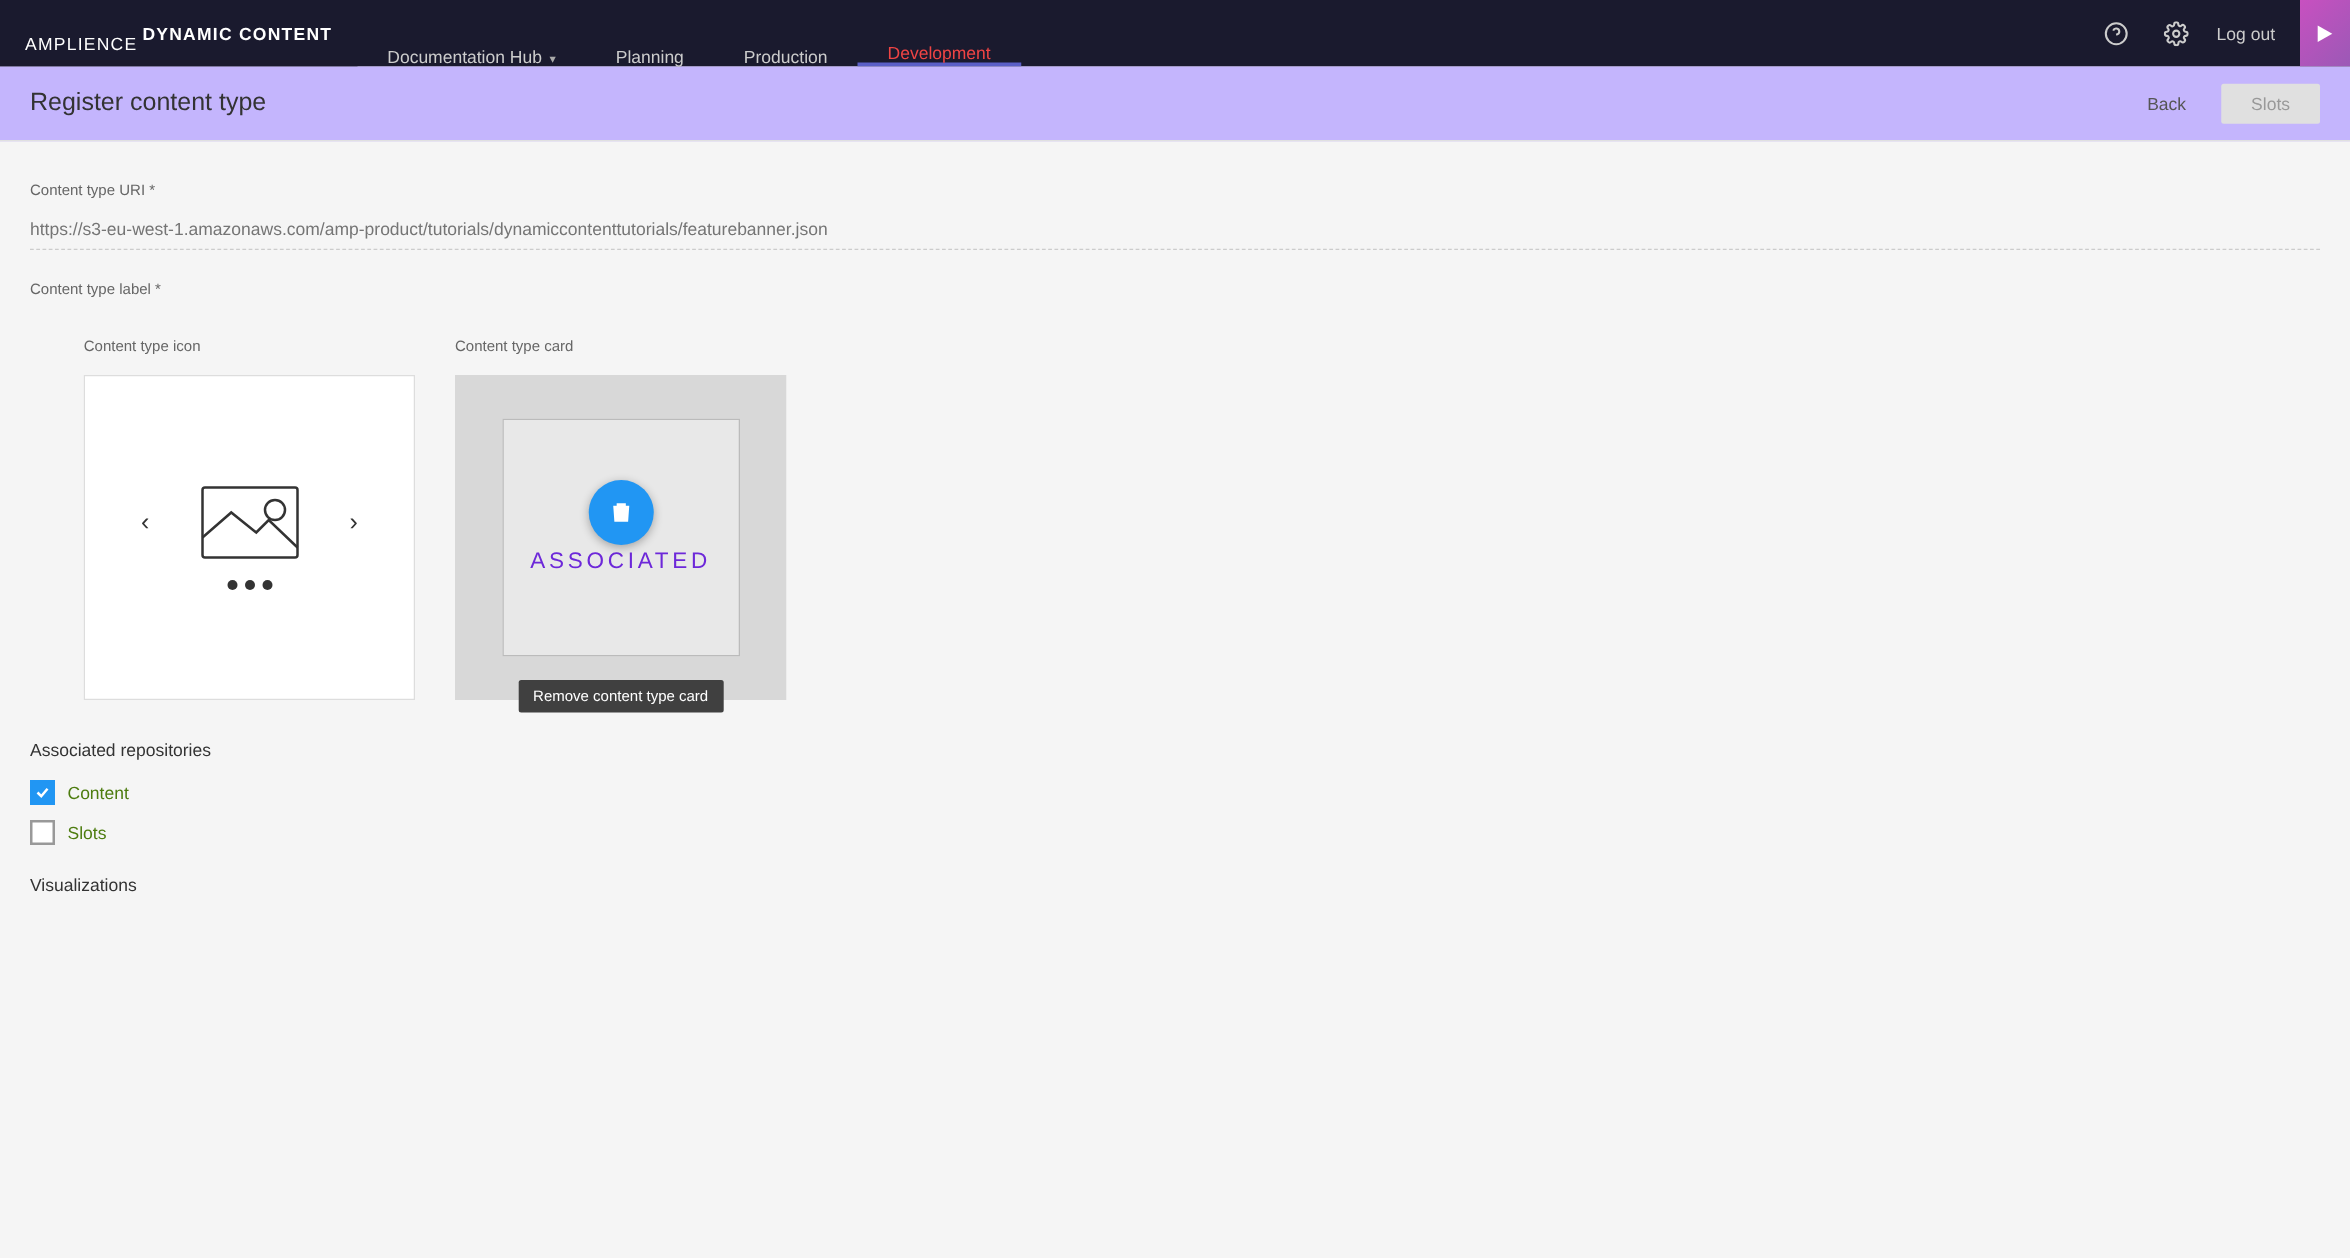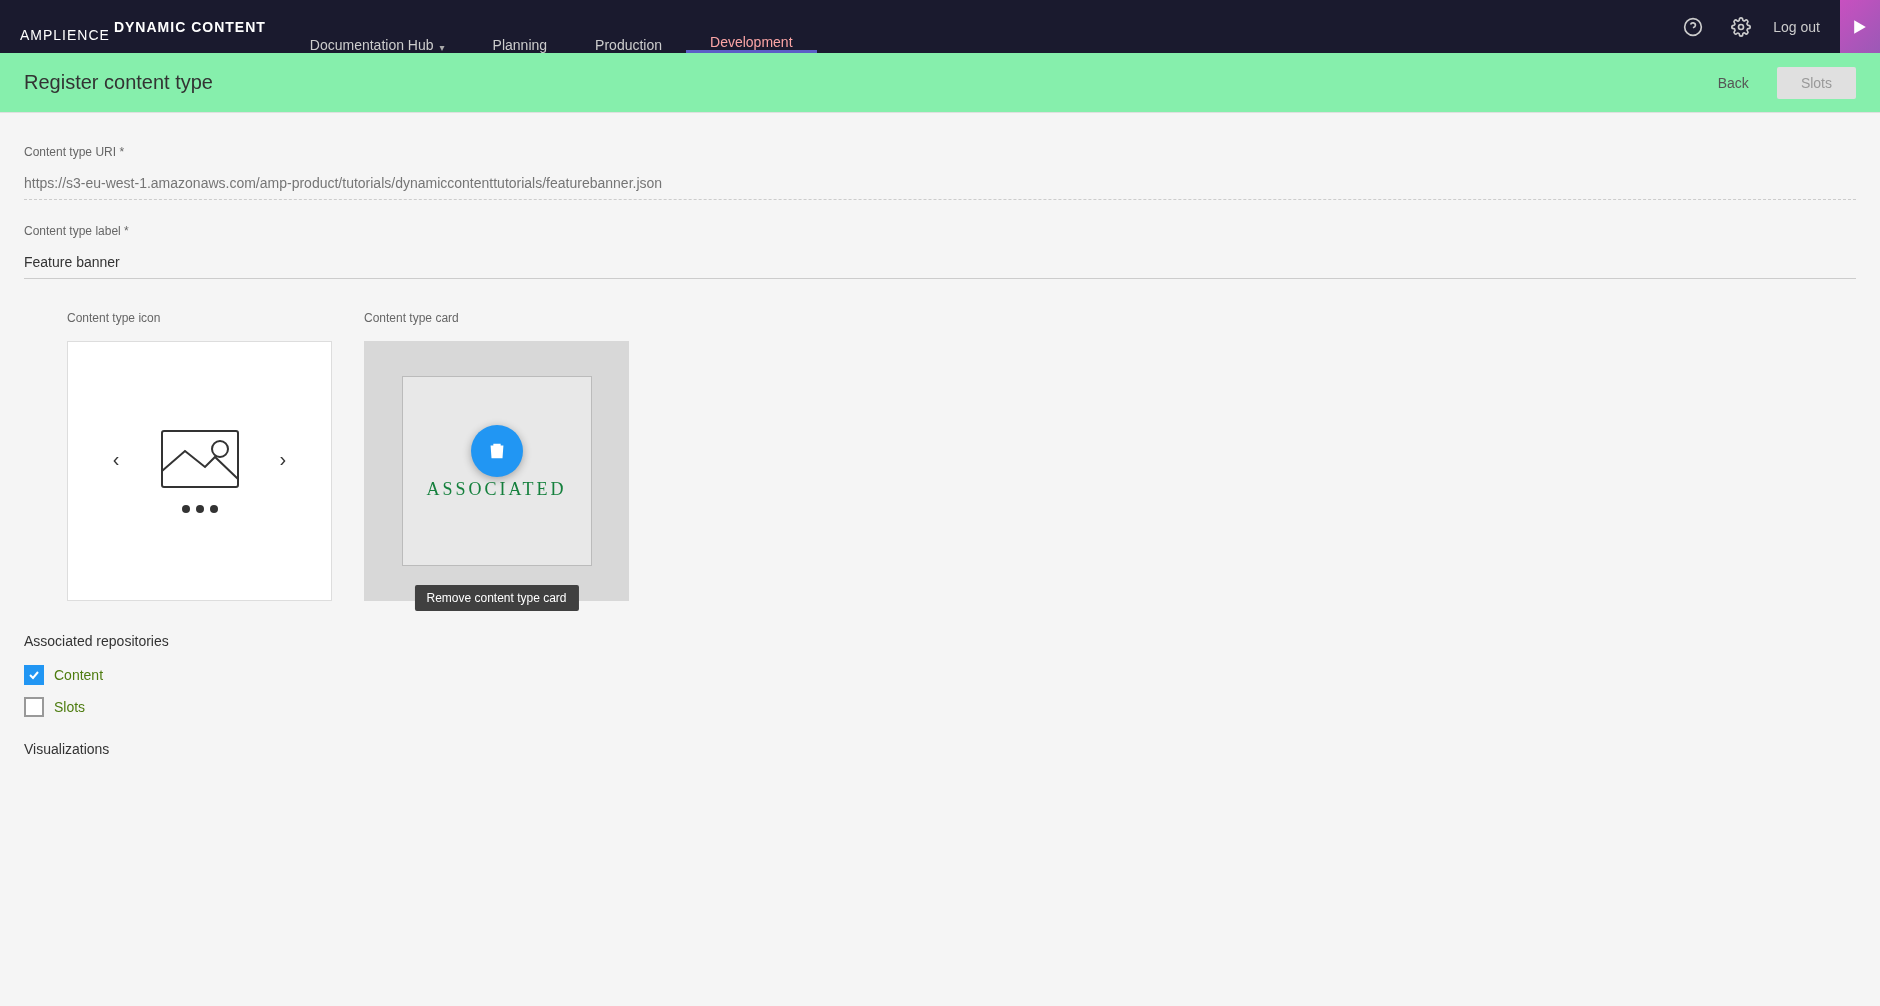--- a/index.html
+++ b/index.html
@@ -46,21 +46,21 @@
       align-items: flex-end;
       padding: 0 24px;
       color: #ccc;
       font-size: 14px;
       cursor: pointer;
       position: relative;
       text-decoration: none;
       gap: 6px;
     }
     .nav-item.active {
-      color: #fca5a5;
+      color: #ef4444;
       border-bottom: 3px solid #5b5fc7;
     }
     .nav-item .dropdown-arrow {
       font-size: 10px;
       color: #aaa;
     }
     .nav-right {
       display: flex;
       align-items: center;
       gap: 16px;
@@ -89,21 +89,21 @@
       width: 40px;
       background: linear-gradient(135deg, #c850c0, #9b59b6);
       display: flex;
       align-items: center;
       justify-content: center;
     }
     .nav-accent svg { fill: white; }
 
     
     .page-header {
-      background: #86efac;
+      background: #c4b5fd;
       border-bottom: 1px solid #e0e0e0;
       display: flex;
       align-items: center;
       justify-content: space-between;
       padding: 0 24px;
       height: 60px;
     }
     .page-title {
       font-size: 20px;
       color: #333;
@@ -249,25 +249,24 @@
       background: #e8e8e8;
       border: 1px solid #bbb;
       display: flex;
       flex-direction: column;
       align-items: center;
       justify-content: center;
       position: relative;
     }
     .associated-text {
       font-size: 18px;
-      color: #15803d;
+      color: #6d28d9;
       letter-spacing: 3px;
       text-transform: uppercase;
       font-weight: 300;
-      font-family: Liberation Serif, serif;
     }
     .check-mark {
       font-size: 24px;
       color: #999;
       margin-bottom: 8px;
     }
     .delete-fab {
       position: absolute;
       top: 50%;
       left: 50%;
@@ -397,21 +396,20 @@
 
 <div class="main-content">
 
   <div class="form-group">
     <label class="form-label">Content type URI *</label>
     <input class="form-input" type="text" placeholder="https://s3-eu-west-1.amazonaws.com/amp-product/tutorials/dynamiccontenttutorials/featurebanner.json" style="">
   </div>
 
   <div class="form-group">
     <label class="form-label">Content type label *</label>
-    <input class="form-input filled" type="text" value="Feature banner" style="">
   </div>
 
   <div class="cards-section">
 
     <div class="card-container">
       <span class="card-section-label">Content type icon</span>
       <div class="icon-card">
         <div class="icon-card-inner">
           <div class="carousel-arrows">
             <button class="arrow-btn">‹</button>

